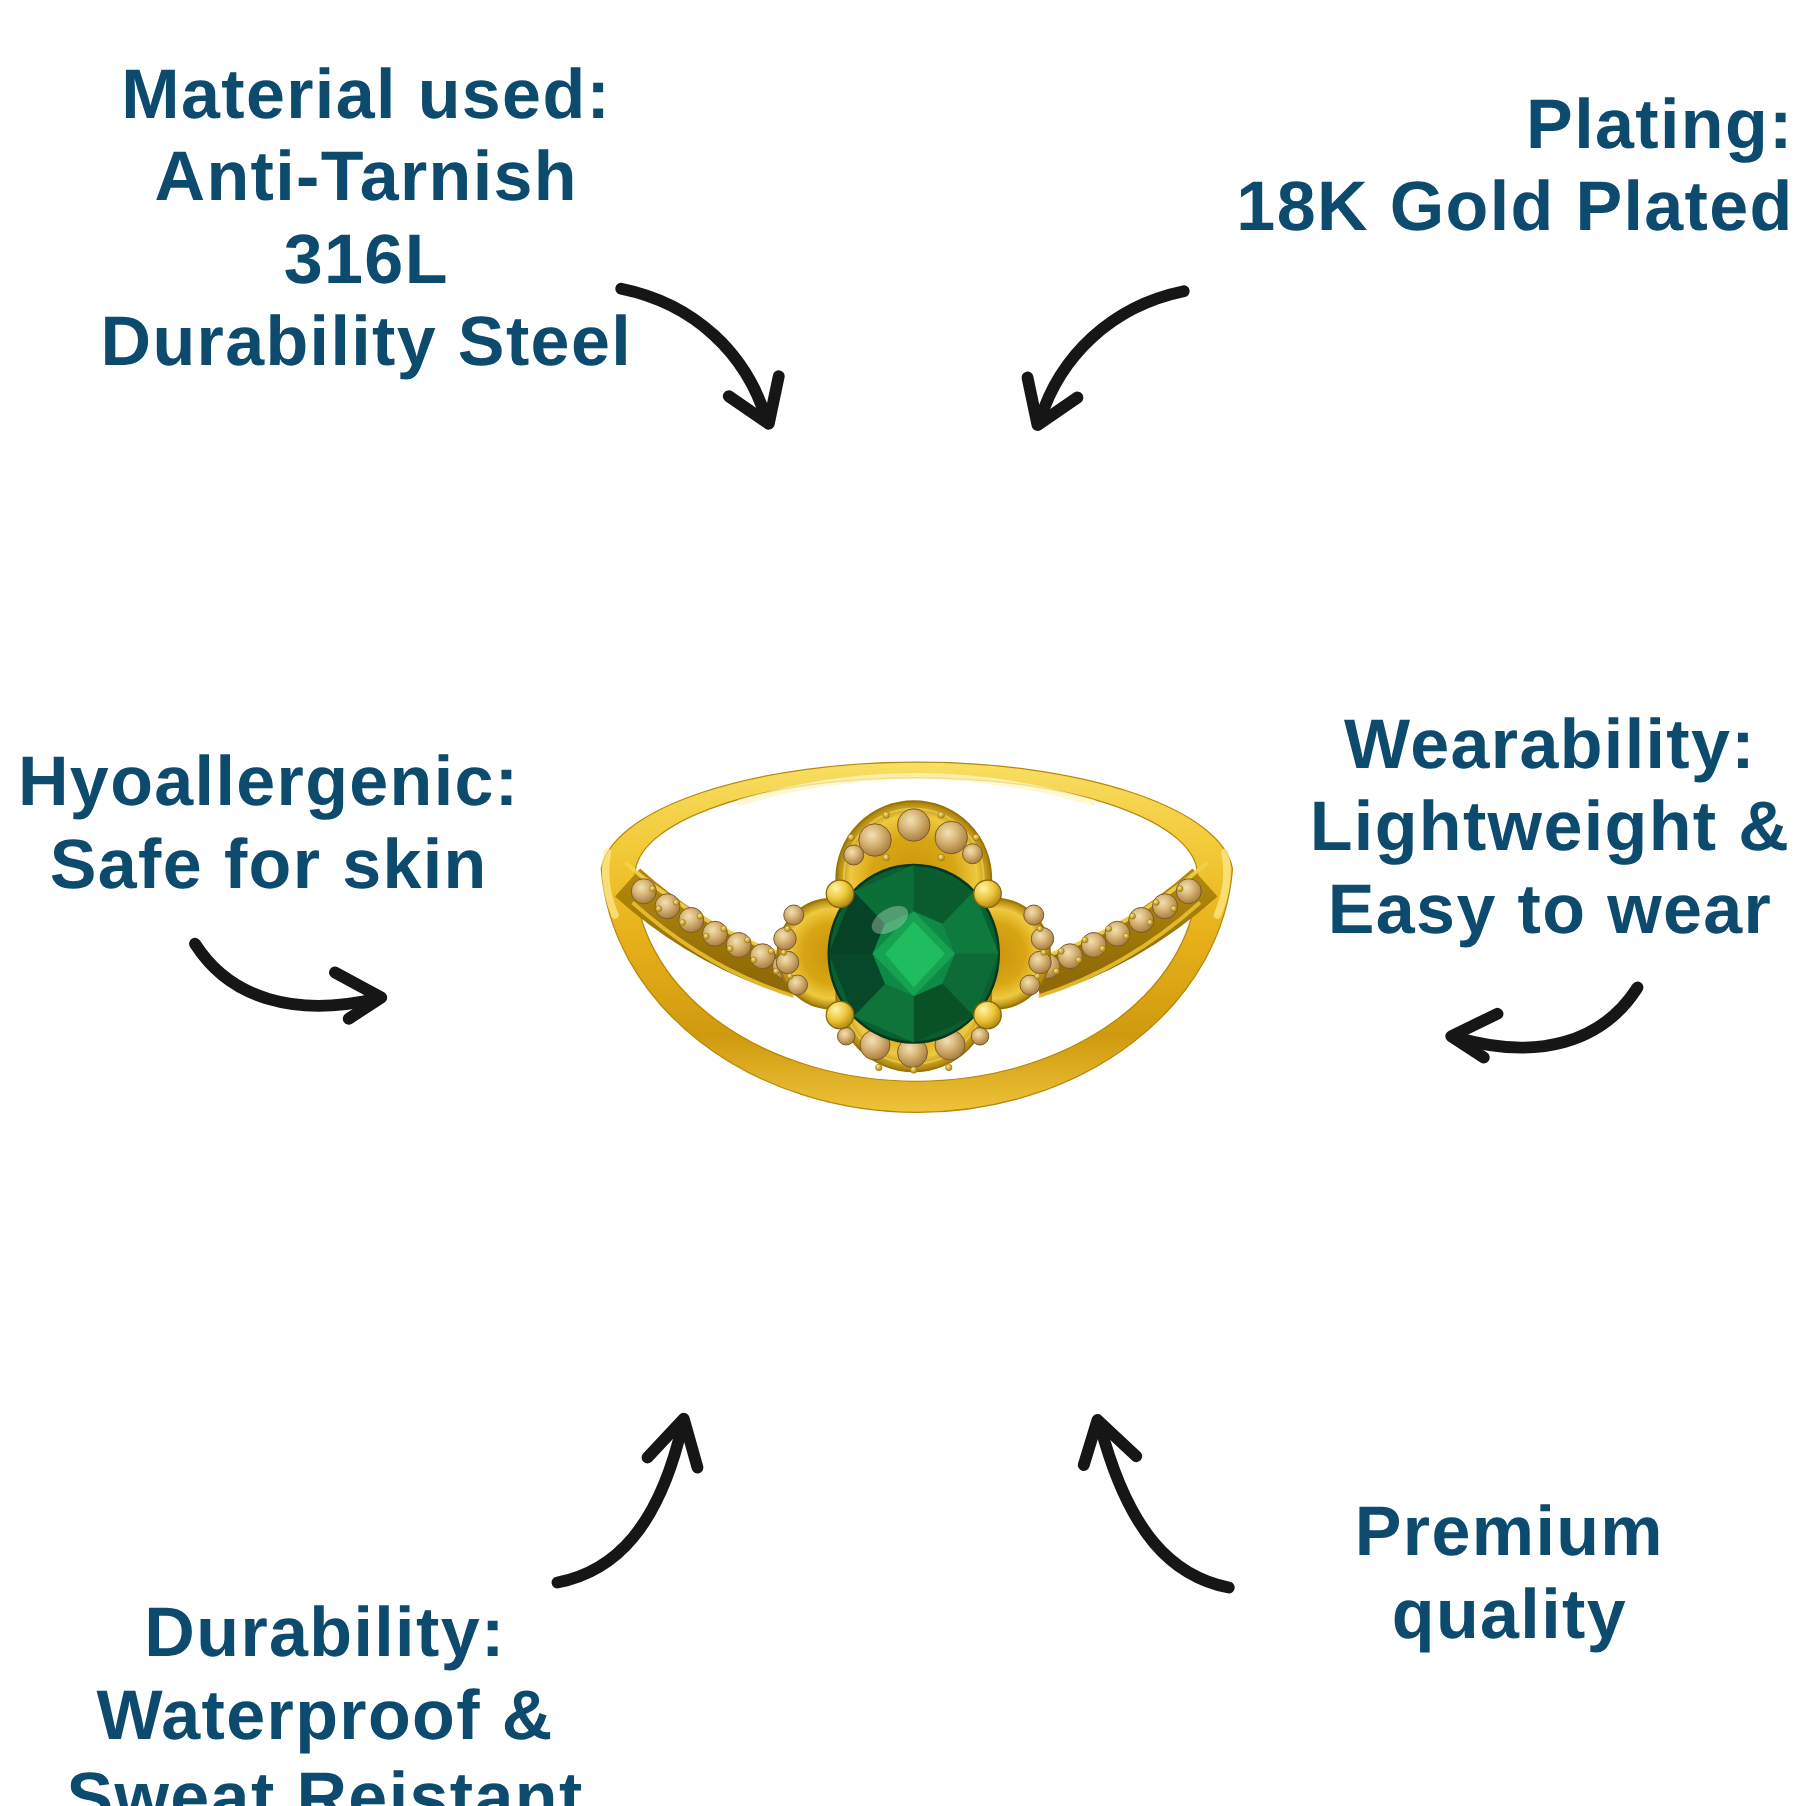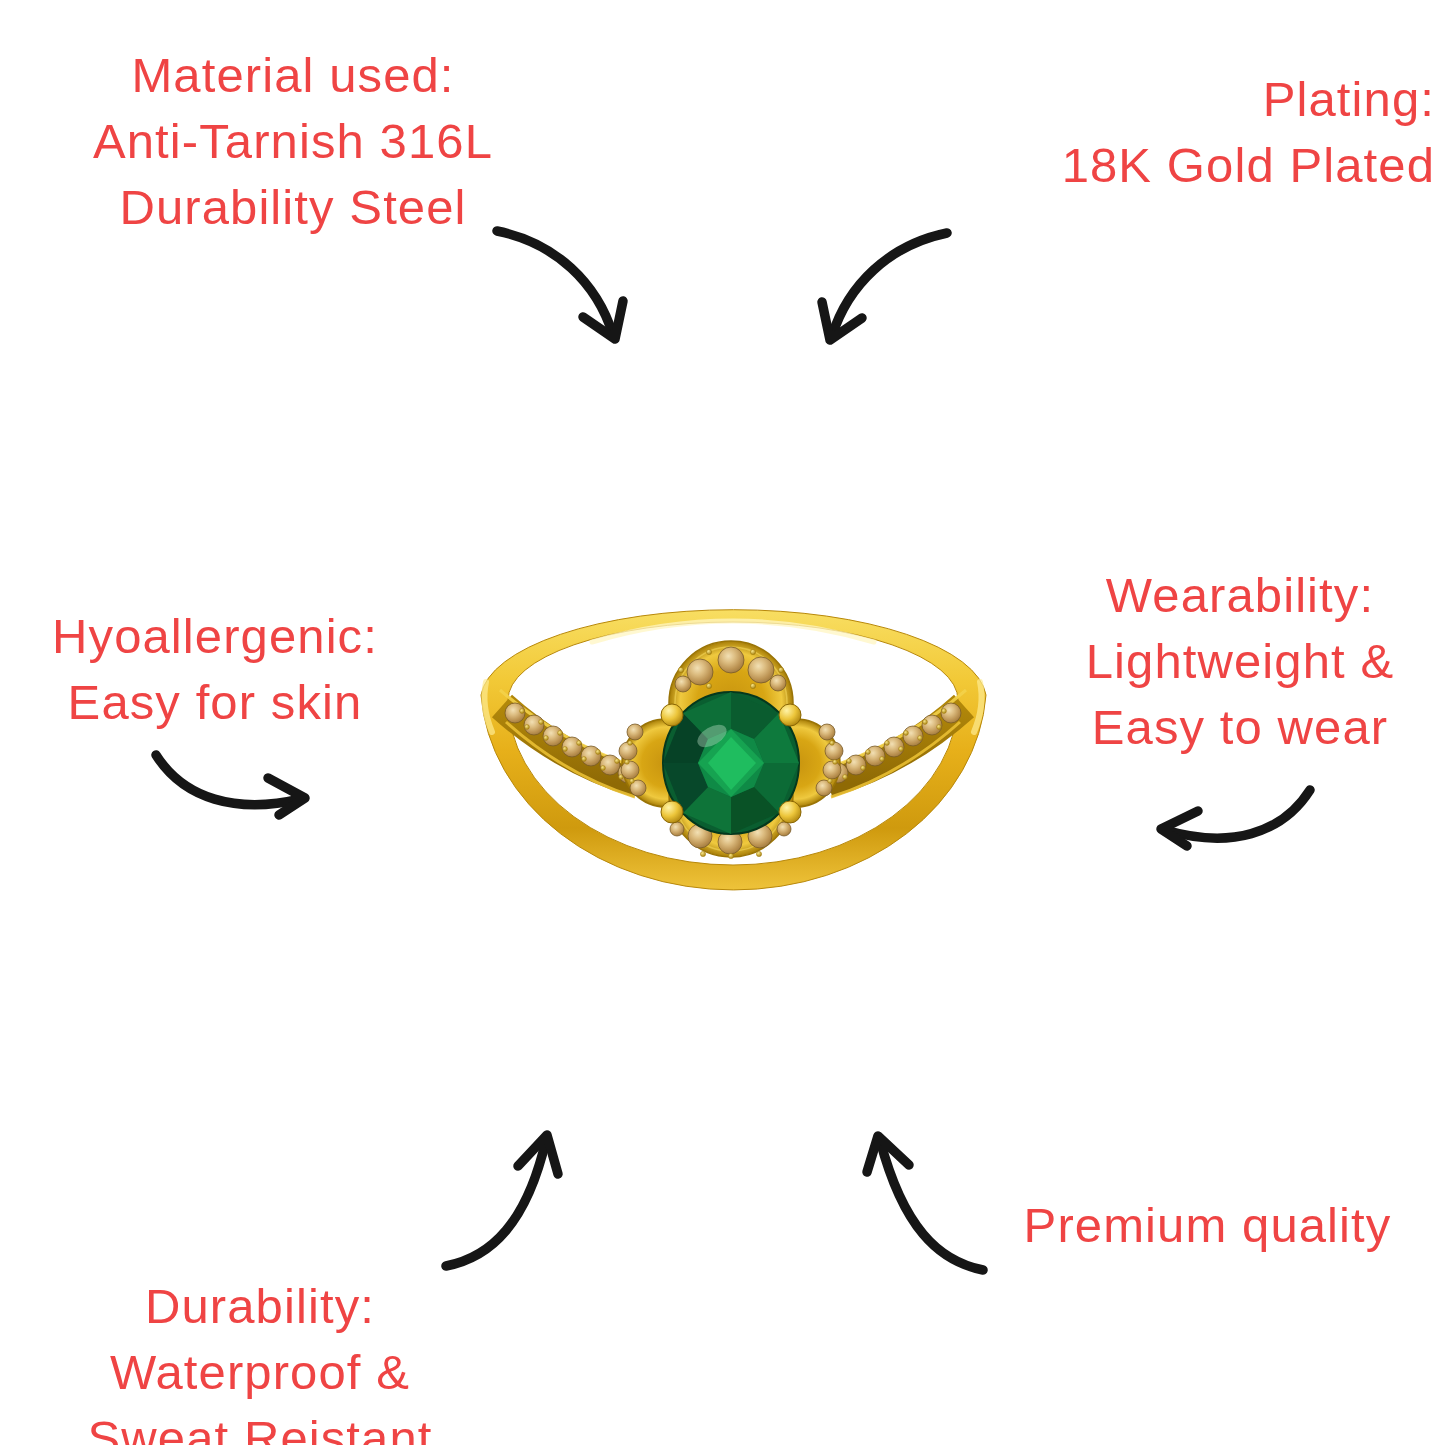--- a/index.html
+++ b/index.html
@@ -7,29 +7,29 @@
   .canvas{
     position:relative;
     width:1445px;height:1445px;
     background:#ffffff;
     overflow:hidden;
     font-family:"Liberation Sans",sans-serif;
   }
   .callout{
     position:absolute;
     text-align:center;
-    color:#ef4444;
-    font-size:49px;
+    color:#0c4a6e;
+    font-size:56px;
     line-height:66px;
     letter-spacing:1.1px;
-    font-weight:400;
+    font-weight:700;
   }
   .co-material   {left:53px;  top:42px;   width:480px;}
   .co-plating    {left:975px; top:66px;   width:460px;text-align:right;}
-  .co-hypo       {left:5px;   top:592px;  width:420px;margin-top:11px;}
+  .co-hypo       {left:5px;   top:592px;  width:420px;}
   .co-wear       {left:1030px;top:562px;  width:420px;}
   .co-durability {left:45px;  top:1230px; width:430px;margin-top:43px;}
   .co-form       {left:985px; top:1192px; width:445px;}
   .arrows{
     position:absolute;left:0;top:0;width:1445px;height:1445px;
     pointer-events:none;
   }
   .ring-figure{
     position:absolute;left:462px;top:586px;width:540px;height:320px;margin:0;
   }
@@ -45,21 +45,21 @@
     <div class="co-line">Durability Steel</div>
   </div>
 
   <div class="callout co-plating">
     <div class="co-line">Plating:</div>
     <div class="co-line">18K Gold Plated</div>
   </div>
 
   <div class="callout co-hypo">
     <div class="co-line">Hyoallergenic:</div>
-    <div class="co-line">Easy for skin</div>
+    <div class="co-line">Safe for skin</div>
   </div>
 
   <div class="callout co-wear">
     <div class="co-line">Wearability:</div>
     <div class="co-line">Lightweight &amp;</div>
     <div class="co-line">Easy to wear</div>
   </div>
 
   <div class="callout co-durability">
     <div class="co-line">Durability:</div>

